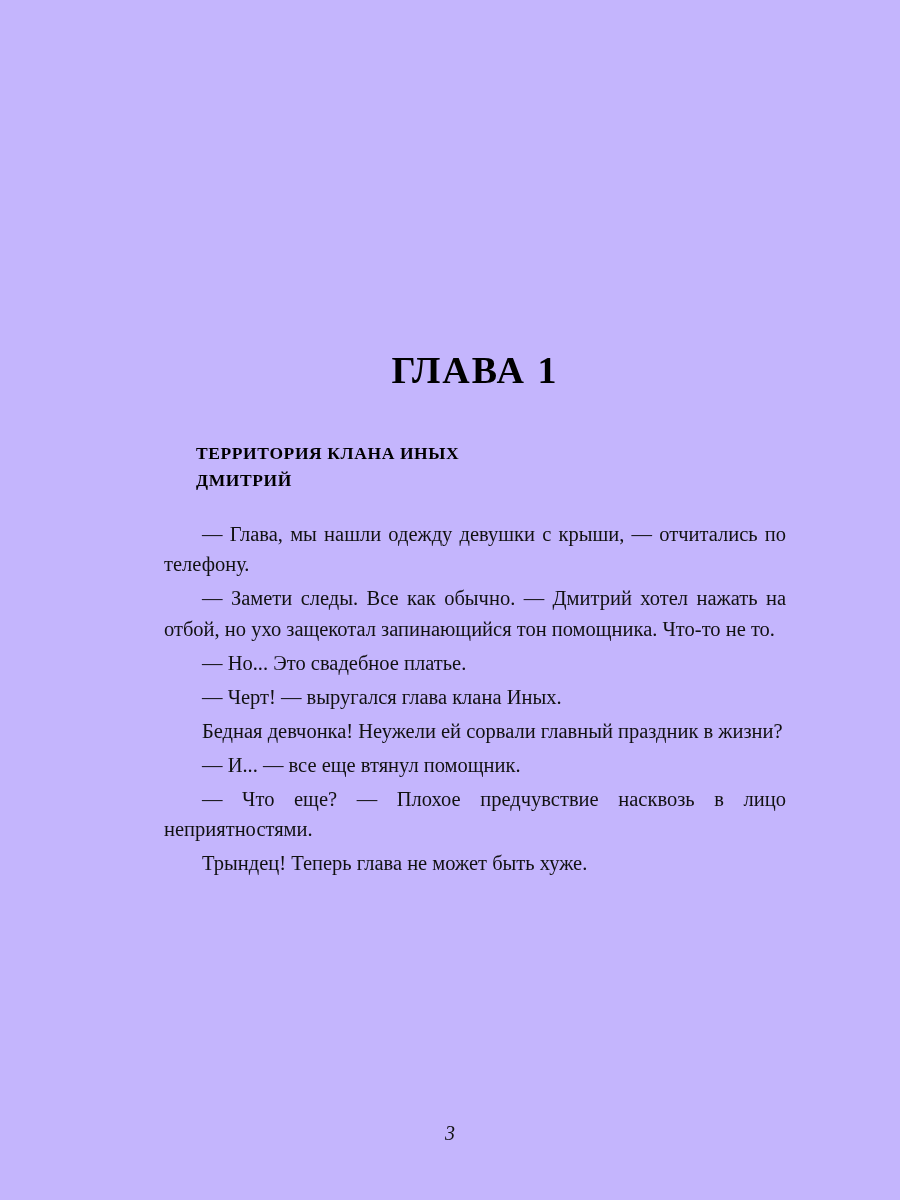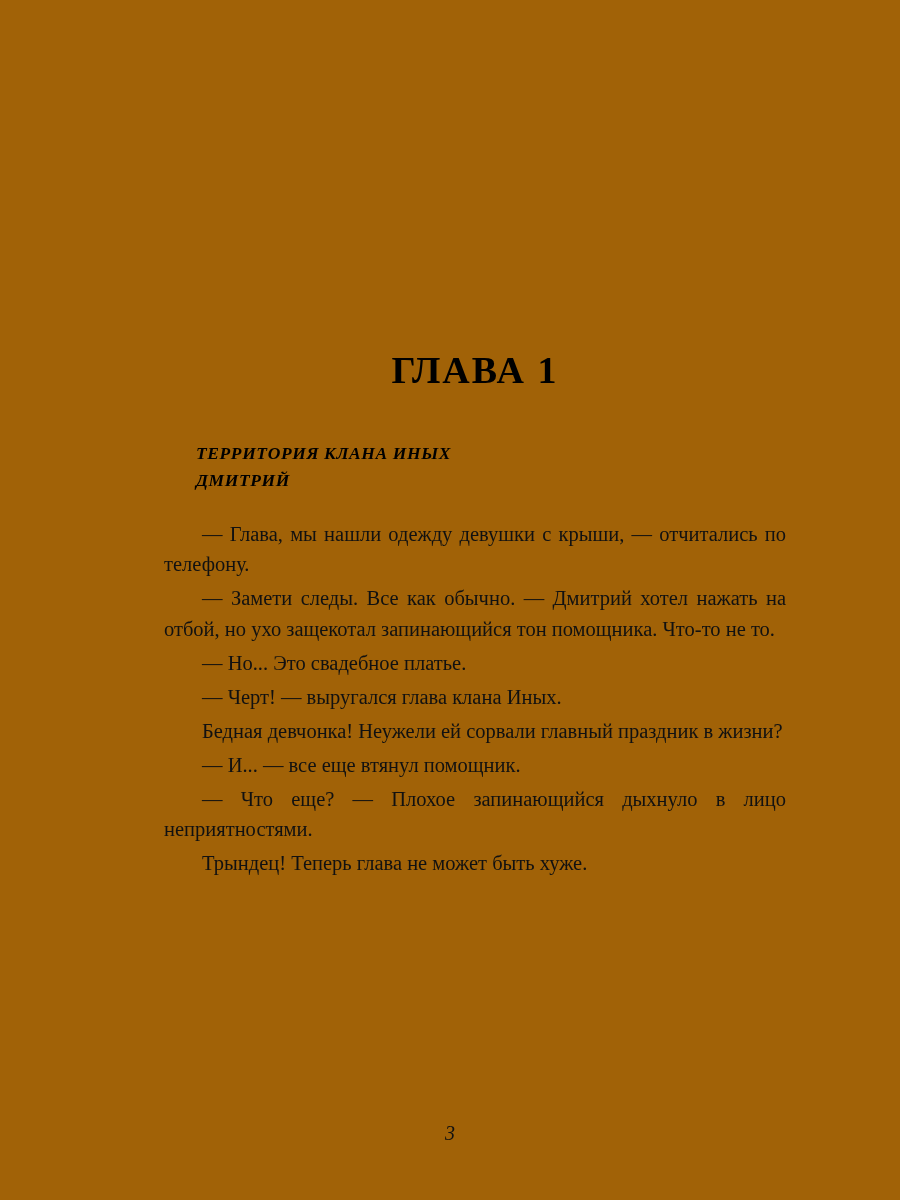--- a/index.html
+++ b/index.html
@@ -4,21 +4,21 @@
 <style>
   html, body {
     margin: 0;
     padding: 0;
     background: #ffffff;
   }
   .page {
     position: relative;
     width: 900px;
     height: 1200px;
-    background: #a16207;
+    background: #c4b5fd;
     box-sizing: border-box;
     font-family: "Liberation Serif", serif;
     color: #111111;
     overflow: hidden;
   }
   .content {
     position: absolute;
     left: 160px;
     top: 348px;
     width: 630px;
@@ -36,21 +36,20 @@
     font-family: "Liberation Serif", serif;
     font-weight: bold;
     font-size: 17.5px;
     letter-spacing: 0.6px;
     line-height: 1.52;
     margin: 0 0 26px 36px;
     color: #000000;
   }
   .scene-heading div {
     white-space: nowrap;
-    font-style: italic;
   }
   .body-text p {
     margin: 4px;
     font-size: 20.5px;
     line-height: 1.47;
     text-align: justify;
     text-justify: inter-word;
     text-indent: 38px;
     color: #111111;
     hyphens: manual;
@@ -81,21 +80,21 @@
       <div>ДМИТРИЙ</div>
     </div>
 
     <div class="body-text">
       <p>— Глава, мы нашли одежду девушки с крыши, — отчитались по телефону.</p>
       <p>— Замети следы. Все как обычно. — Дмитрий хотел нажать на отбой, но ухо защекотал запинающийся тон помощника. Что-то не то.</p>
       <p>— Но... Это свадебное платье.</p>
       <p>— Черт! — выругался глава клана Иных.</p>
       <p>Бедная девчонка! Неужели ей сорвали главный праздник в жизни?</p>
       <p>— И... — все еще втянул помощник.</p>
-      <p>— Что еще? — Плохое запинающийся дыхнуло в лицо неприятностями.</p>
+      <p>— Что еще? — Плохое предчувствие насквозь в лицо неприятностями.</p>
       <p>Трындец! Теперь глава не может быть хуже.</p>
     </div>
 
   </div>
 
   <div class="page-number">3</div>
 
 </div>
 
 </body></html>

